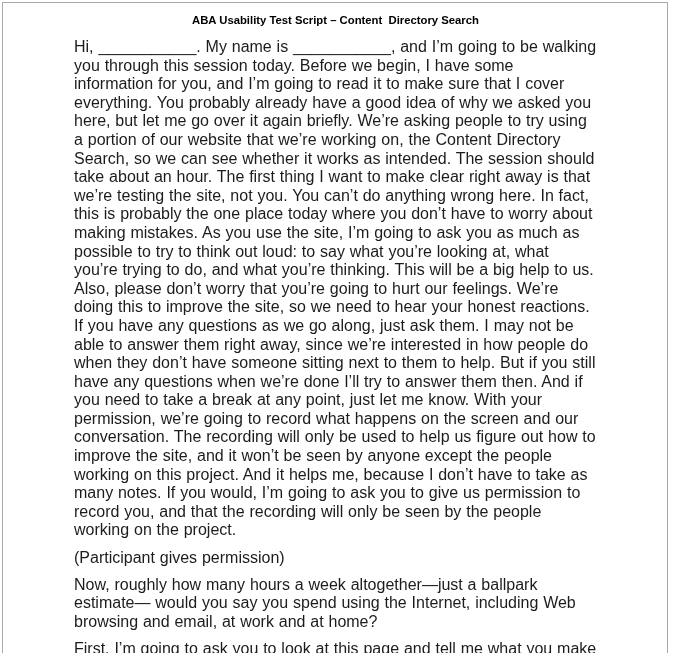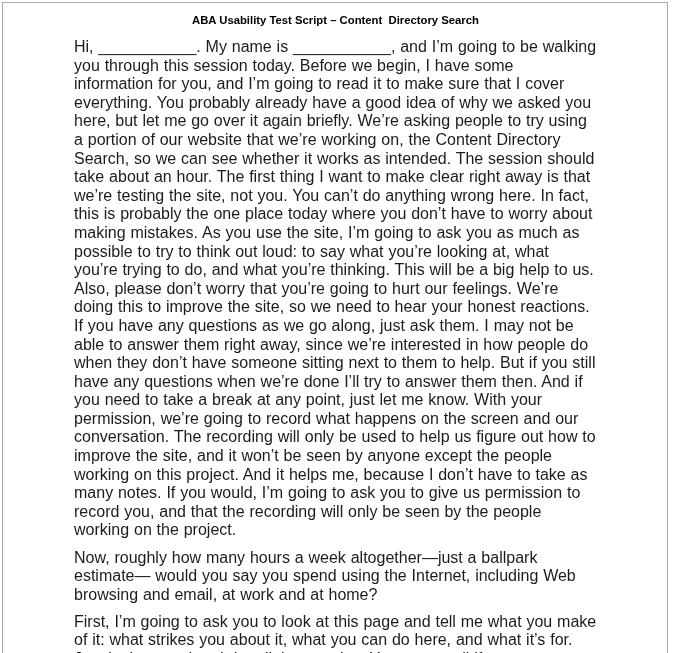--- a/index.html
+++ b/index.html
@@ -47,16 +47,17 @@
   }
 </style>
 </head>
 <body>
 
 <div class="page">
   <div class="content">
     <div class="doc-title">ABA Usability Test Script – Content  Directory Search</div>
 
     <p class="para">Hi, ___________. My name is ___________, and I’m going to be walking you through this session today. Before we begin, I have some information for you, and I’m going to read it to make sure that I cover everything. You probably already have a good idea of why we asked you here, but let me go over it again briefly. We’re asking people to try using a portion of our website that we’re working on, the Content Directory Search, so we can see whether it works as intended. The session should take about an hour. The first thing I want to make clear right away is that we’re testing the site, not you. You can’t do anything wrong here. In fact, this is probably the one place today where you don’t have to worry about making mistakes. As you use the site, I’m going to ask you as much as possible to try to think out loud: to say what you’re looking at, what you’re trying to do, and what you’re thinking. This will be a big help to us. Also, please don’t worry that you’re going to hurt our feelings. We’re doing this to improve the site, so we need to hear your honest reactions. If you have any questions as we go along, just ask them. I may not be able to answer them right away, since we’re interested in how people do when they don’t have someone sitting next to them to help. But if you still have any questions when we’re done I’ll try to answer them then. And if you need to take a break at any point, just let me know. With your permission, we’re going to record what happens on the screen and our conversation. The recording will only be used to help us figure out how to improve the site, and it won’t be seen by anyone except the people working on this project. And it helps me, because I don’t have to take as many notes. If you would, I’m going to ask you to give us permission to record you, and that the recording will only be seen by the people working on the project.</p>
+    <p class="para">(Participant gives permission)</p>
     <p class="para">Now, roughly how many hours a week altogether—just a ballpark estimate— would you say you spend using the Internet, including Web browsing and email, at work and at home?</p>
     <p class="para">First, I’m going to ask you to look at this page and tell me what you make of it: what strikes you about it, what you can do here, and what it’s for. Just look around and do a little narrative. You can scroll if you want to, but don’t click on anything yet.</p>
   </div>
 </div>
 
 </body></html>

